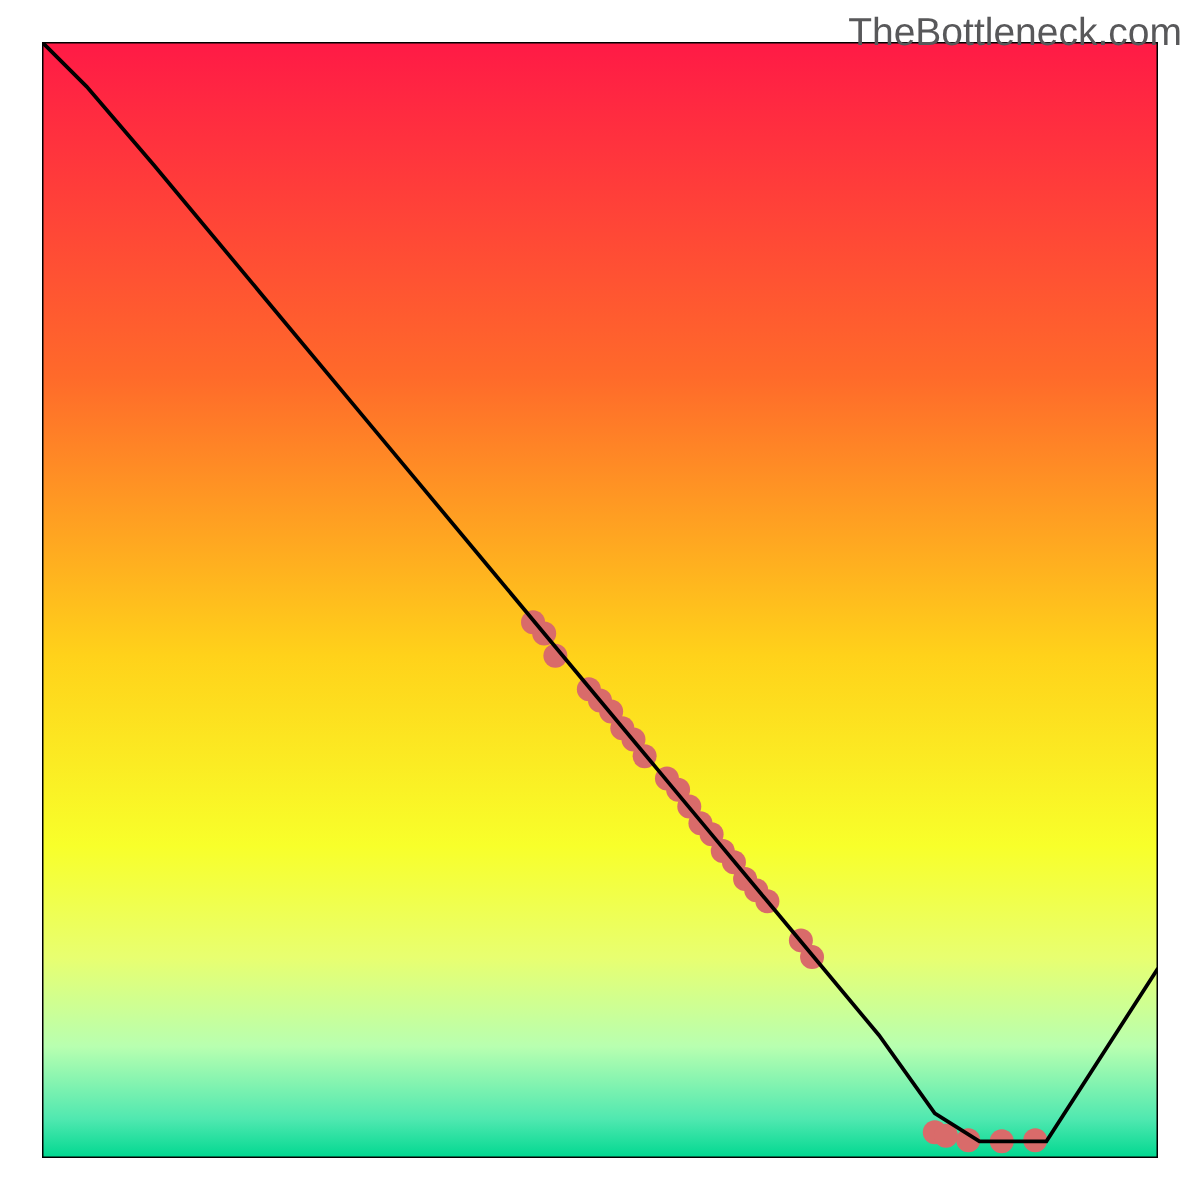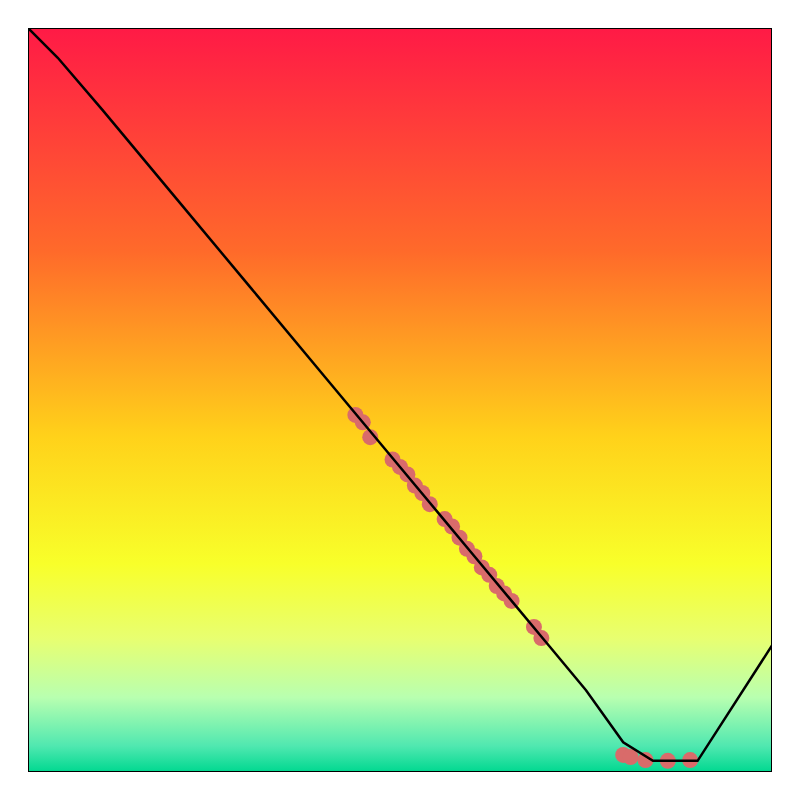--- a/index.html
+++ b/index.html
@@ -35,20 +35,21 @@
   .plot-area svg {
     display: block;
     width: 744px;
     height: 744px;
   }
 </style>
 </head>
 <body>
 
 <div class="chart-container">
+  <div class="watermark">TheBottleneck.com</div>
 
   <div class="plot-area">
     <svg viewBox="0 0 744 744">
       <defs>
         <linearGradient id="bg-grad" x1="0" y1="0" x2="0" y2="1">
             <stop offset="0%" stop-color="#ff1a46"></stop>
             <stop offset="30%" stop-color="#ff6a2a"></stop>
             <stop offset="55.00000000000001%" stop-color="#ffd21a"></stop>
             <stop offset="72%" stop-color="#f8ff2a"></stop>
             <stop offset="82%" stop-color="#e8ff70"></stop>

